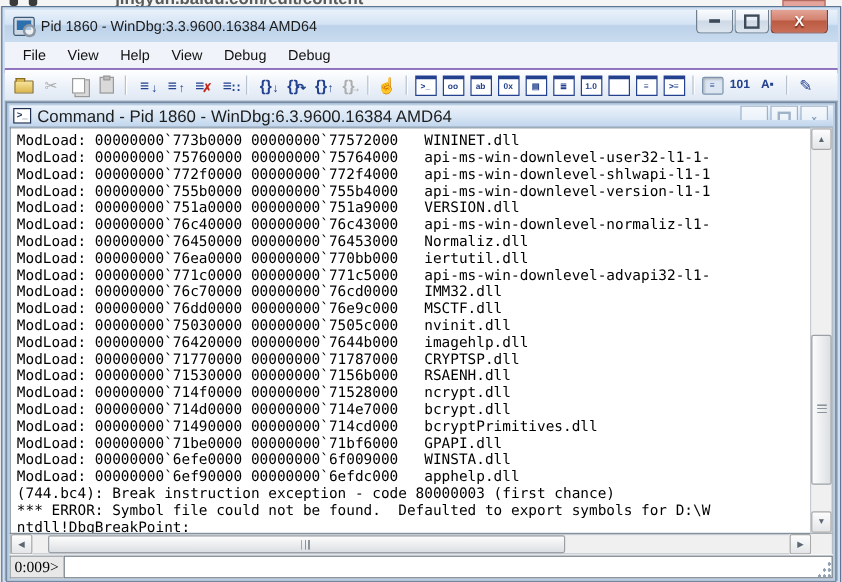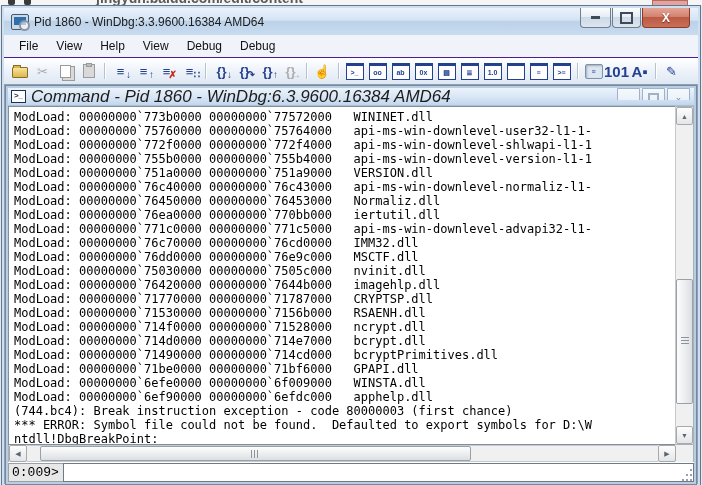--- a/index.html
+++ b/index.html
@@ -34,40 +34,40 @@
   .menubar{position:absolute;left:2px;top:29px;right:2px;height:22px;background:#f0f4fa;
        border-bottom:4px solid #4c1d95;display:flex;align-items:center;padding-left:6px;}
   .menu-item{font-size:12px;color:#111;padding:2px 9px;cursor:default;}
 
   .toolbar{position:absolute;left:2px;top:52px;right:2px;height:26px;
        background:linear-gradient(#ffffff,#eaf0f8 60%,#dfe8f3);border-bottom:1px solid #8aa0b8;
        display:flex;align-items:center;padding-left:4px;}
   .tbtn{width:21px;height:20px;display:flex;align-items:center;justify-content:center;position:relative;margin:0 1px;}
   .tsep{width:1px;height:16px;background:#b6c2d0;margin:0 4px;box-shadow:1px 0 0 #fff;}
   .tb-glyph{font-size:13px;color:#23418e;line-height:1;}
-  .tb-glyph.small{font-size:15px;font-weight:bold;}
+  .tb-glyph.small{font-size:10px;font-weight:bold;}
   .dis .tb-glyph,.dis .i-lines,.dis .ov{color:#adadad !important;}
   .i-lines{font-size:13px;color:#23418e;font-weight:bold;line-height:1;}
   .ov{position:absolute;right:0;bottom:1px;font-size:10px;font-weight:bold;color:#23418e;line-height:1;}
   .ov.red{color:#c22a1c;}
   .i-folder{width:14px;height:9px;background:linear-gradient(#f6e39a,#dcb74e);border:1px solid #8a6d20;border-radius:1px;position:relative;margin-top:3px;}
   .i-folder::before{content:"";position:absolute;left:0;top:-3px;width:6px;height:2px;background:#dcb74e;border:1px solid #8a6d20;border-bottom:none;}
   .i-sheet{width:9px;height:11px;background:#fff;border:1px solid #9a9a9a;box-shadow:3px 2px 0 #d9d9d9,3px 2px 0 1px #9a9a9a;}
   .i-clip{width:10px;height:12px;background:#d9d9d9;border:1px solid #9a9a9a;position:relative;}
   .i-clip::before{content:"";position:absolute;left:2px;top:-2px;width:4px;height:2px;background:#bdbdbd;border:1px solid #9a9a9a;}
   .tb-win{width:16px;height:13px;background:#fff;border:1px solid #23418e;border-top:3px solid #23418e;
           font-size:7px;font-weight:bold;color:#23418e;display:flex;align-items:center;justify-content:center;line-height:1;}
   .pressed{background:#dce6f2;border:1px solid #7d93ac;border-radius:2px;box-shadow:inset 1px 1px 2px rgba(0,0,0,.25);}
 
   
   .mdi{position:absolute;left:2px;top:78px;right:2px;bottom:2px;background:#8fa1b5;}
   .cmdwin{position:absolute;left:2px;top:2px;right:2px;bottom:0;border:2px solid #b9cde3;outline:1px solid #74889f;background:#e9eef5;display:flex;flex-direction:column;}
   .cmd-titlebar{height:17px;background:linear-gradient(#ecf3fb,#d5e4f4 60%,#c2d6ec);display:flex;align-items:center;padding-left:3px;position:relative;border-bottom:1px solid #aabfd6;}
   .cmd-icon{width:13px;height:11px;background:#fff;border:1px solid #1e2f52;font-size:8px;font-weight:bold;color:#1e2f52;line-height:10px;text-align:center;margin-right:5px;}
-  .cmd-title{font-size:17px;color:#1c1c1c;font-style:italic;}
+  .cmd-title{font-size:14px;color:#1c1c1c;}
   .cmd-controls{position:absolute;right:4px;top:0;display:flex;height:12px;overflow:hidden;}
   .gbtn{width:21px;height:16px;margin-left:2px;border:1px solid #9fb2c8;border-radius:0 0 3px 3px;background:rgba(255,255,255,.55);
         display:flex;align-items:flex-end;justify-content:center;color:#8ba0b8;font-size:8px;font-weight:bold;}
   .g-max{width:7px;height:6px;border:2px solid #9fb2c8;margin-bottom:2px;}
   .g-x{line-height:11px;}
 
   .cmd-main{flex:1;display:flex;min-height:0;background:#f0f0f0;}
   .output{flex:1;background:#fff;border:1px solid #828f9c;border-right:none;overflow:hidden;
           font-family:"DejaVu Sans Mono","Liberation Mono",monospace;font-size:12px;line-height:14px;
           white-space:pre;color:#000;padding:3px 0 0 5px;}
@@ -79,21 +79,21 @@
           border:1px solid #9aa0a6;border-radius:2px;display:flex;align-items:center;justify-content:center;}
   .grip-v{width:8px;height:8px;background:repeating-linear-gradient(#8b949c 0 1px,transparent 1px 3px);}
   .hscroll-row{height:17px;display:flex;background:#f0f0f0;border-left:1px solid #a8b0b8;border-right:1px solid #a8b0b8;}
   .htrack{flex:1;position:relative;border-top:1px solid #c4cad0;border-bottom:1px solid #c4cad0;}
   .hthumb{position:absolute;top:0;bottom:0;left:2%;width:68%;background:linear-gradient(#fdfdfd,#dcdfe3);
           border:1px solid #9aa0a6;border-radius:2px;display:flex;align-items:center;justify-content:center;}
   .grip-h{width:8px;height:8px;background:repeating-linear-gradient(90deg,#8b949c 0 1px,transparent 1px 3px);}
   .hcorner{width:17px;background:#f0f0f0;}
 
   .input-row{height:19px;display:flex;align-items:stretch;background:#e8e8e8;border-top:1px solid #fff;}
-  .prompt{font-family:Liberation Mono, monospace;font-size:13px;color:#000;
+  .prompt{font-family:Liberation Serif, serif;font-size:13px;color:#000;
           display:flex;align-items:center;padding:0 4px 0 3px;background:#e8e8e8;border:1px solid #9aa0a6;border-right:none;}
   .cmd-input{flex:1;border:1px solid #707a84;background:#fff;font-family:"DejaVu Sans Mono",monospace;font-size:13px;padding:0 3px;outline:none;}
   .resize-grip{position:absolute;right:1px;bottom:1px;width:13px;height:13px;
        background:
         radial-gradient(circle at 11px 2px,#93a2b4 1.3px,transparent 1.5px),
         radial-gradient(circle at 11px 7px,#93a2b4 1.3px,transparent 1.5px),
         radial-gradient(circle at 7px 7px,#93a2b4 1.3px,transparent 1.5px),
         radial-gradient(circle at 11px 12px,#93a2b4 1.3px,transparent 1.5px),
         radial-gradient(circle at 7px 12px,#93a2b4 1.3px,transparent 1.5px),
         radial-gradient(circle at 3px 12px,#93a2b4 1.3px,transparent 1.5px);}

